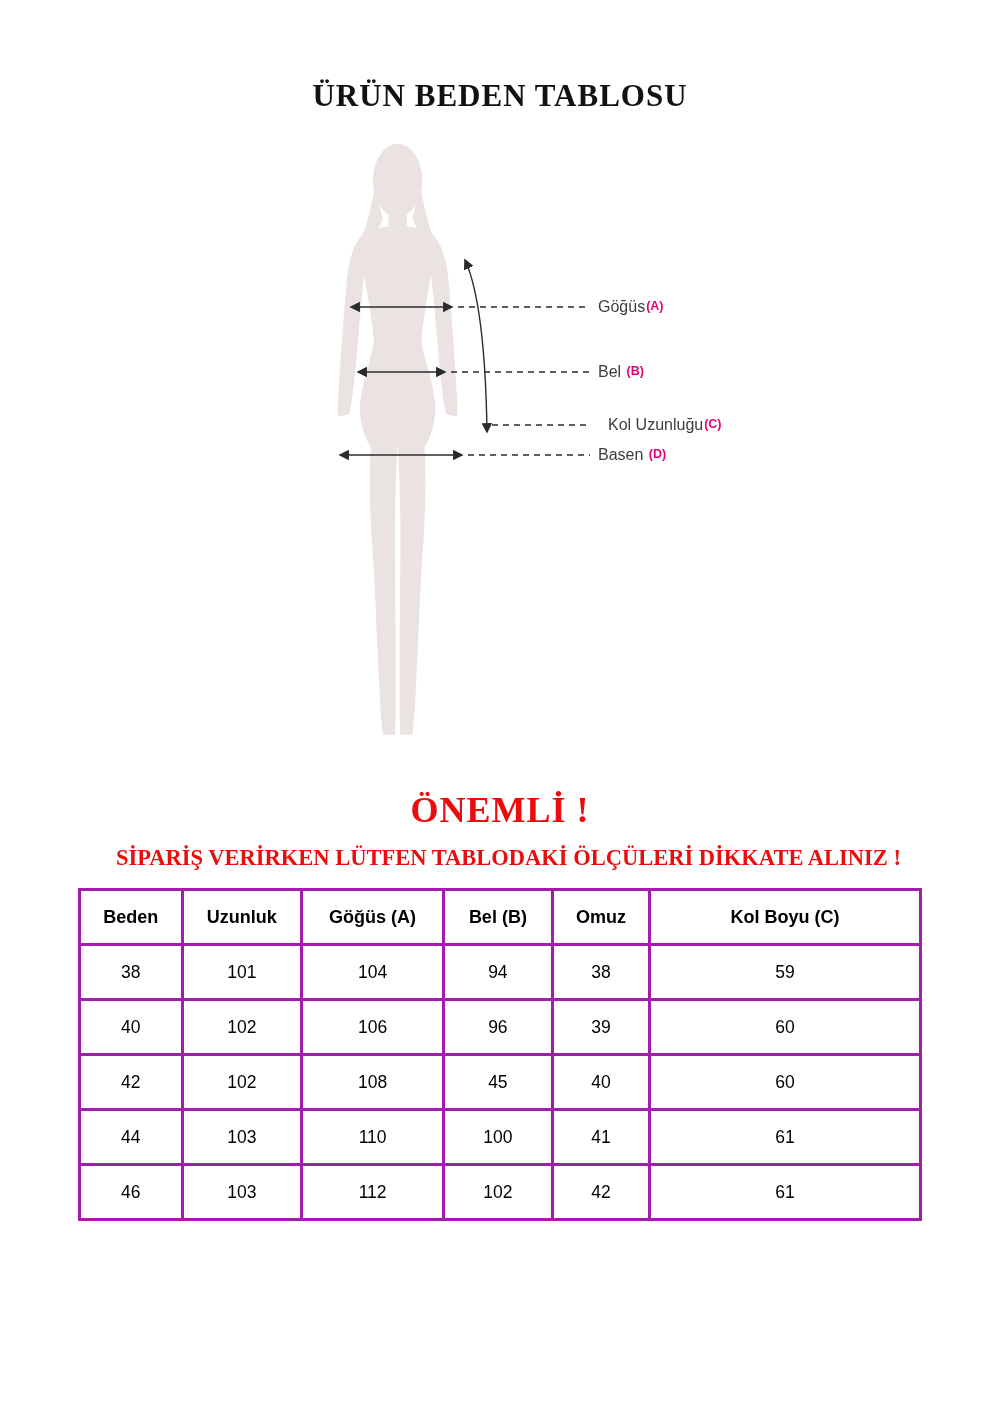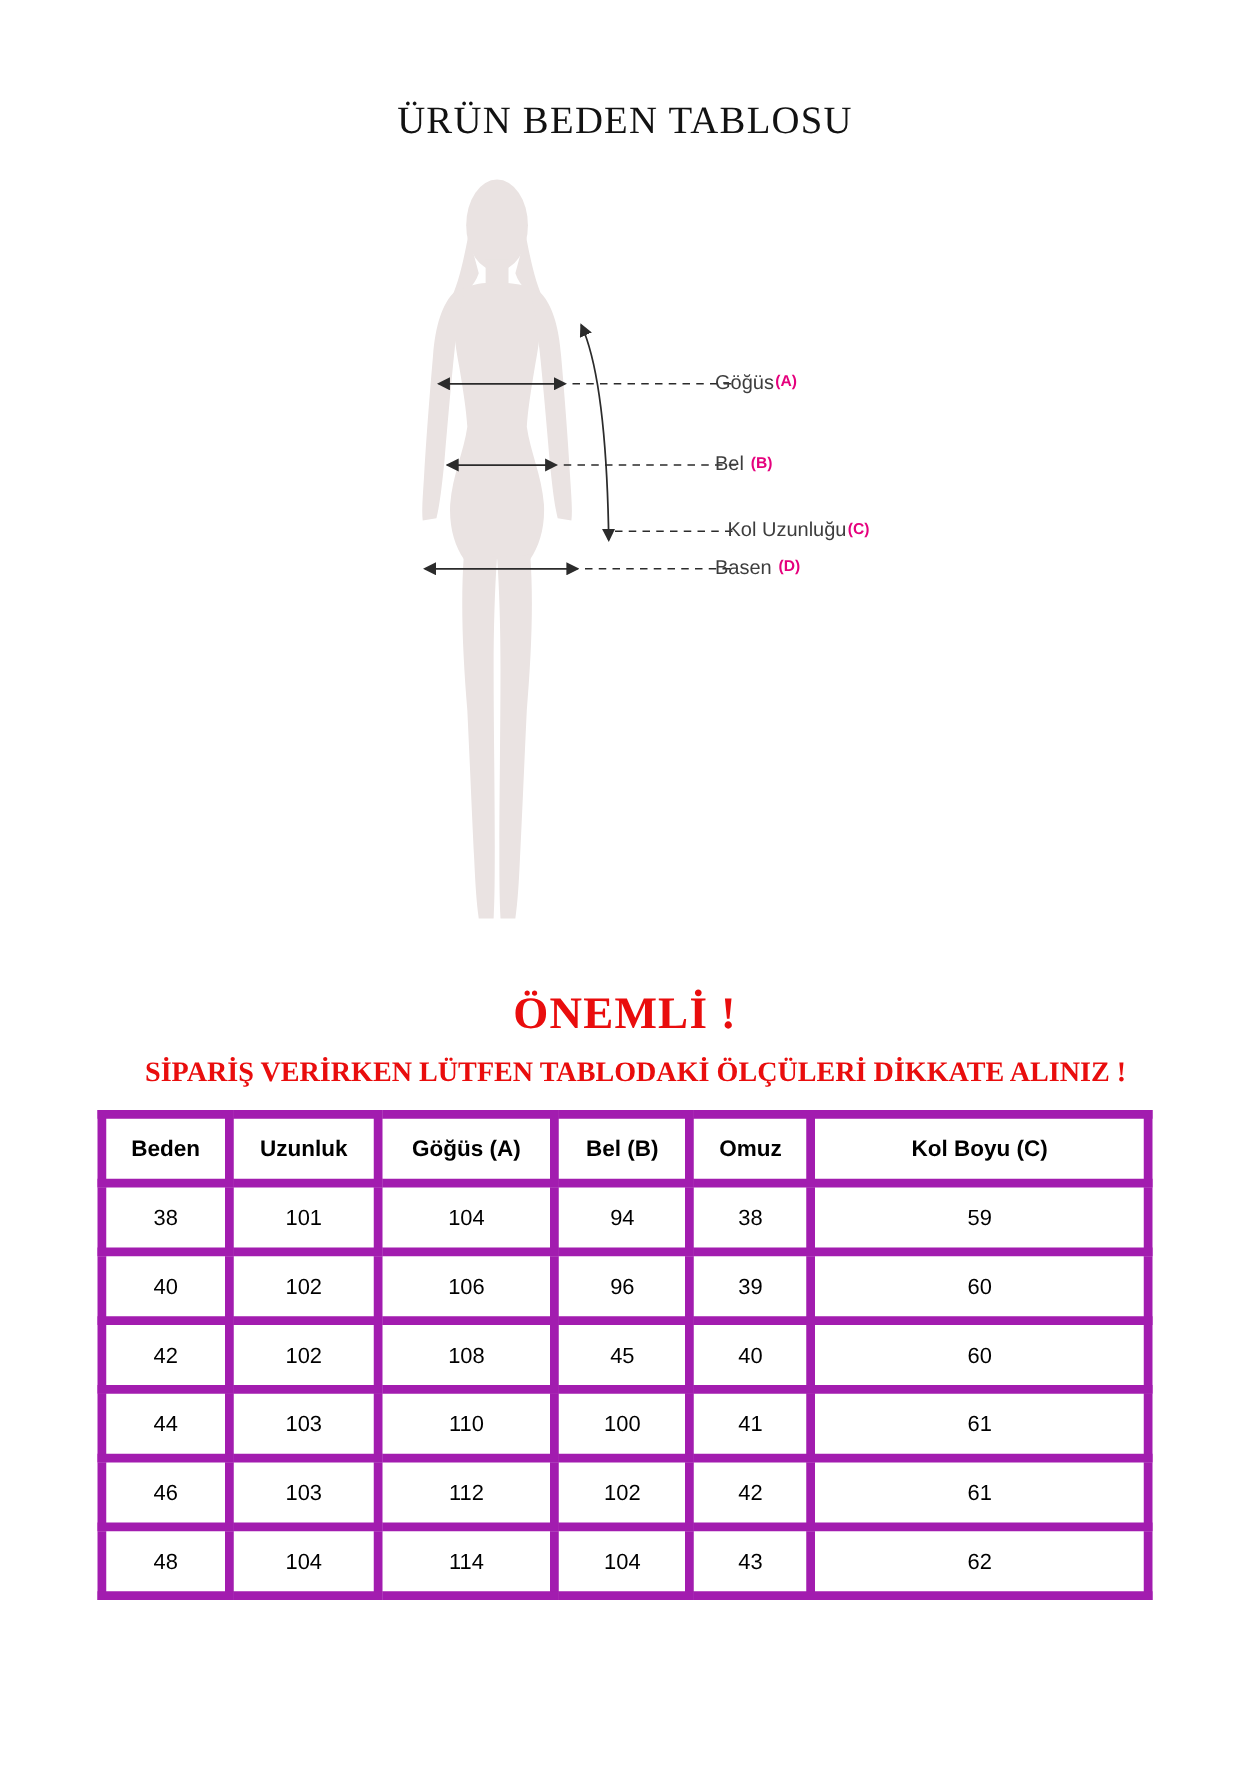--- a/index.html
+++ b/index.html
@@ -12,36 +12,36 @@
     background:#ffffff;
     overflow:hidden;
     margin:0 auto;
   }
   .title {
     position:absolute;
     top:78px; left:0;
     width:100%;
     text-align:center;
     font-family:"Liberation Serif", serif;
-    font-weight:400;
+    font-weight:700;
     font-size:31px;
     color:#121212;
     letter-spacing:1px;
   }
   .figure-svg {
     position:absolute;
     left:285px;
     top:138px;
   }
   .silhouette { fill:var(--silhouette, #eae3e2); stroke:none; }
   .meas-line { stroke:var(--line, #2b2b2b); stroke-width:1.4; fill:none; }
   .dash-line { stroke:var(--line, #2b2b2b); stroke-width:1.3; fill:none; stroke-dasharray:6 5; }
   .meas-label {
     position:absolute;
-    left:572px;
+    left:598px;
     font-size:16px;
     color:#3d3d3d;
     white-space:nowrap;
   }
   .meas-label .code {
     color:var(--accent-pink, #e5007d);
     font-size:12.5px;
     font-weight:bold;
     position:relative;
     top:-2px;
@@ -72,21 +72,21 @@
   .size-table {
     position:absolute;
     top:888px;
     left:78px;
     width:844px;
     border-collapse:collapse;
     table-layout:fixed;
     background:#ffffff;
   }
   .size-table th, .size-table td {
-    border:7px solid #a21caf;
+    border:3px solid #a21caf;
     text-align:center;
     vertical-align:middle;
     height:55px;
     overflow:hidden;
   }
   .size-table th { font-size:18px; font-weight:700; color:#000; }
   .size-table td { font-size:17.5px; font-weight:400; color:#000; }
 </style>
 </head>
 <body>
@@ -194,24 +194,16 @@
           <td>61</td>
         </tr>
         <tr>
           <td>46</td>
           <td>103</td>
           <td>112</td>
           <td>102</td>
           <td>42</td>
           <td>61</td>
         </tr>
-        <tr>
-          <td>48</td>
-          <td>104</td>
-          <td>114</td>
-          <td>104</td>
-          <td>43</td>
-          <td>62</td>
-        </tr>
       </tbody>
   </table>
 
 </div>
 
 </body></html>

